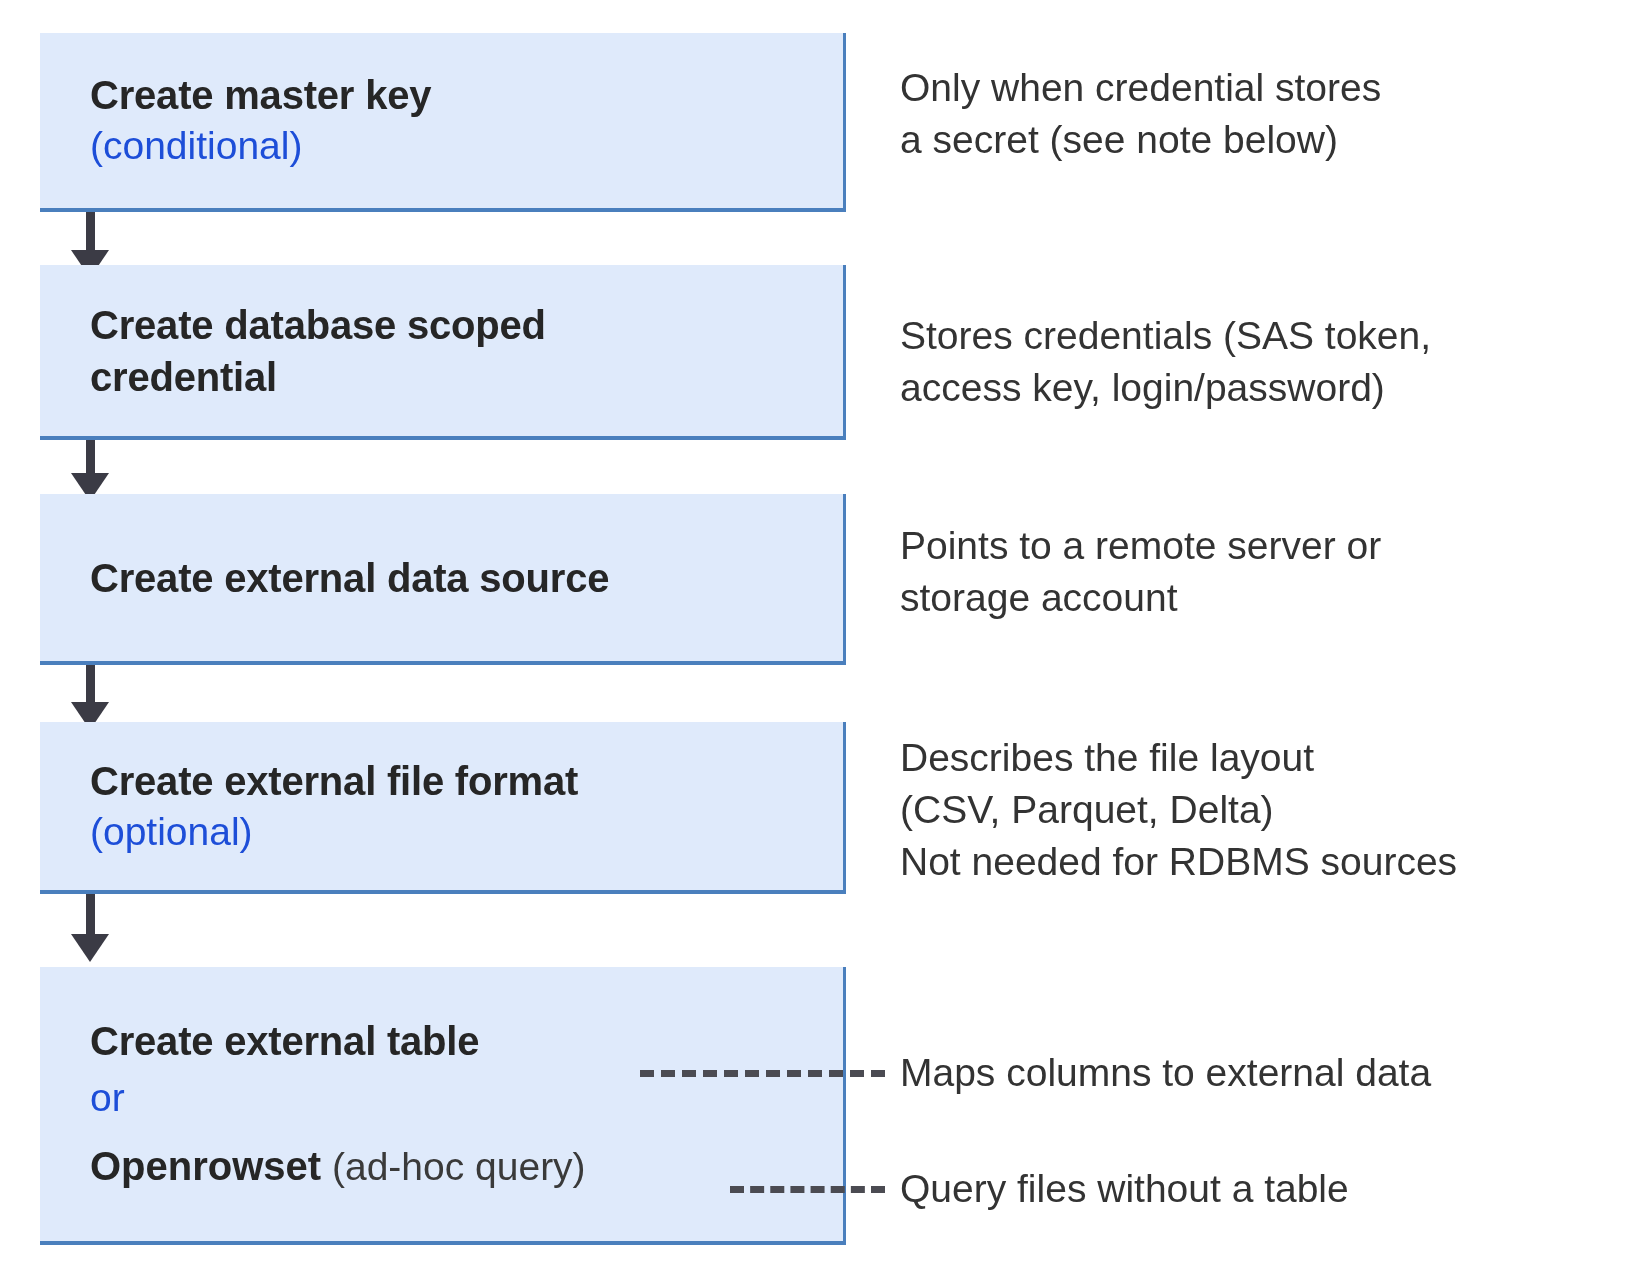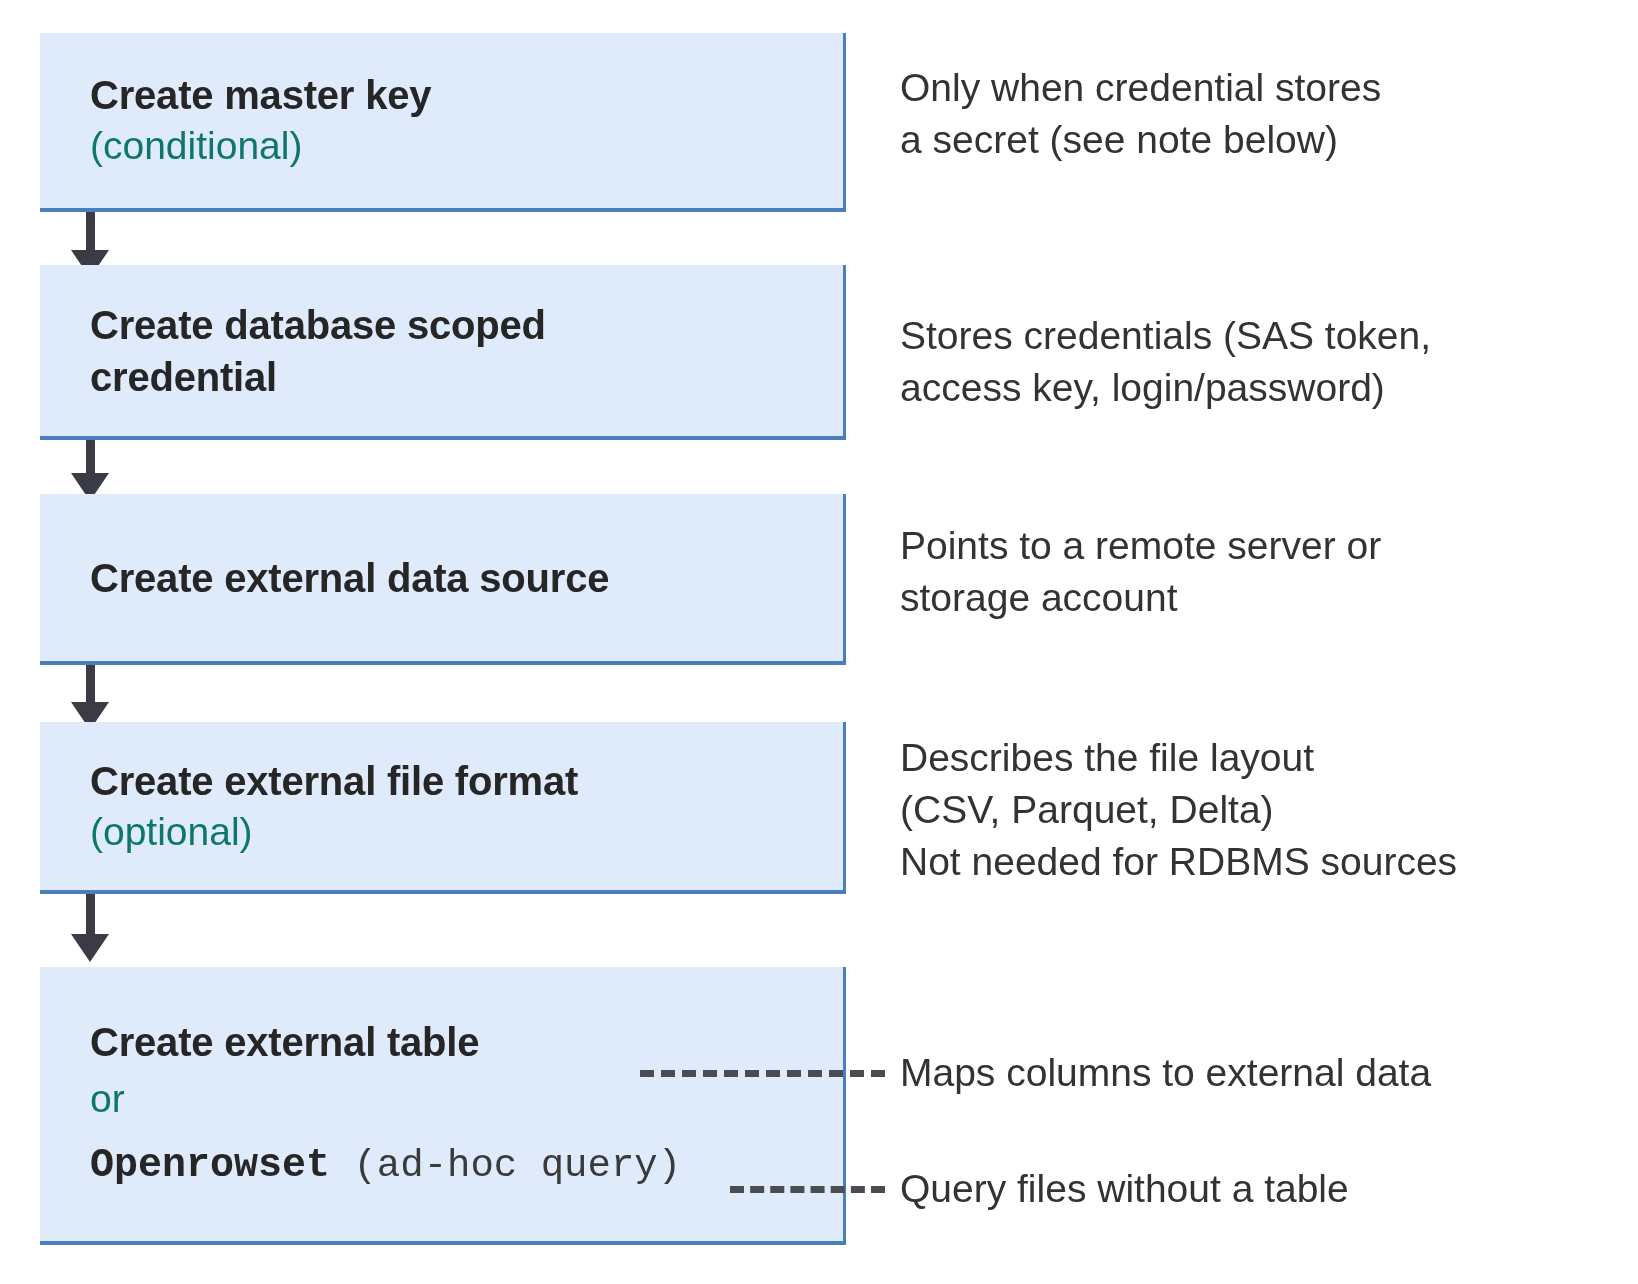--- a/index.html
+++ b/index.html
@@ -41,21 +41,21 @@
     font-weight: bold;
     font-size: 40px;
     color: #262626;
     letter-spacing: -0.2px;
     white-space: nowrap;
   }
   .step-title.wrap { white-space: normal; }
   .step-sub {
     font-weight: normal;
     font-size: 39px;
-    color: #0f766e;
+    color: #1d4ed8;
   }
 
   
   .note {
     position: absolute;
     left: 900px;
     width: 730px;
     font-size: 39px;
     line-height: 1.33;
     color: #333333;
@@ -145,21 +145,21 @@
     <div>(CSV, Parquet, Delta)</div>
     <div>Not needed for RDBMS sources</div>
   </div>
 
   <div class="arrow" style="top:894px; height:42px;"></div>
 
   <div class="step-box" style="top:967px; height:278px;">
     <div class="step-text">
       <div class="step-title">Create external table</div>
       <div class="step-sub" style="margin-top:6px;">or</div>
-      <div style="margin-top:16px;font-family:Liberation Mono, monospace;">
+      <div style="margin-top:16px;">
         <span class="inline-bold">Openrowset</span><span class="inline-reg"> (ad-hoc query)</span>
       </div>
     </div>
   </div>
 
   <div class="dash-line" style="left:640px; width:245px; top:1070px;"></div>
   <div class="dash-line" style="left:730px; width:155px; top:1186px;"></div>
 
   <div class="note" style="top:1047px;">
     <div>Maps columns to external data</div>

